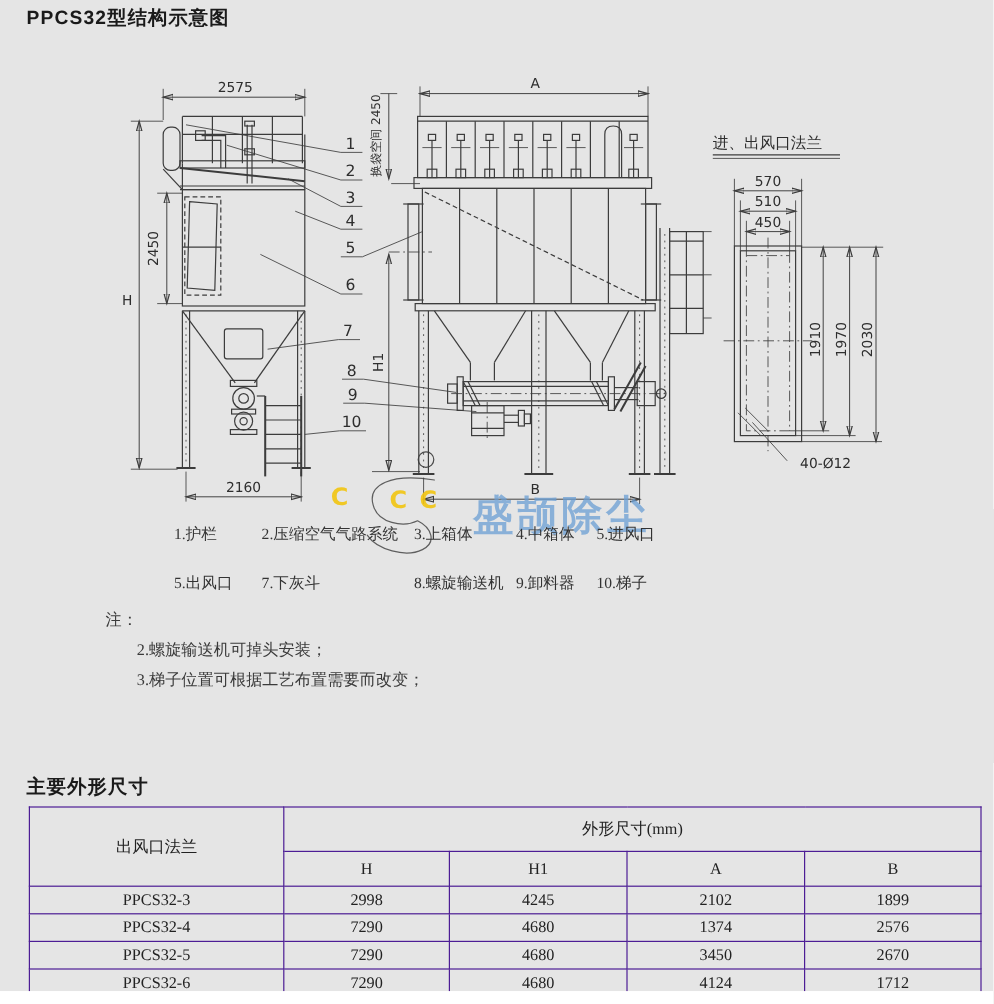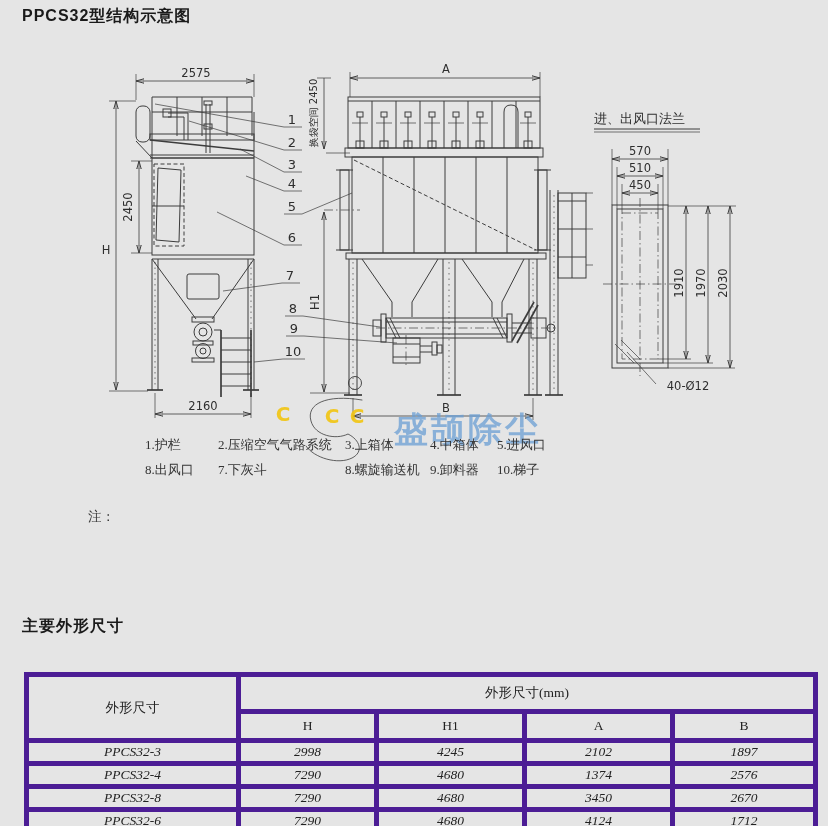--- a/index.html
+++ b/index.html
@@ -6,21 +6,21 @@
   html,body { margin:0; padding:0; background:#ffffff; }
   .page {
     position:relative; width:828px; height:826px; background:#e5e5e5;
     font-family:"Liberation Serif", serif; color:#2e2e2e; overflow:hidden;
   }
   .doc-title {
     position:absolute; left:22px; top:6px; margin:0;
     font:bold 16px/1.2 "Liberation Sans", sans-serif; letter-spacing:1px; color:#1a1a1a;
   }
   .section-title {
-    position:absolute; left:22px; top:616px; margin:0;
+    position:absolute; left:22px; top:647px; margin:0;
     font:bold 16px/1.2 "Liberation Sans", sans-serif; letter-spacing:1px; color:#1a1a1a;
   }
   svg.diagram { position:absolute; left:0; top:0; z-index:1; }
   svg.diagram line, svg.diagram path, svg.diagram rect, svg.diagram circle, svg.diagram polygon {
     stroke:#3c3c3c; fill:none; stroke-width:1;
   }
   svg.diagram .ext { stroke-width:.7; }
   svg.diagram .dim { stroke-width:.8; }
   svg.diagram .thk { stroke-width:1.7; }
   svg.diagram .dsh { stroke-dasharray:4 2.5; }
@@ -28,35 +28,35 @@
   svg.diagram .stitch { stroke-dasharray:1.5 4; stroke-width:.7; }
   svg.diagram text { fill:#2e2e2e; stroke:none; font-family:"DejaVu Sans", sans-serif; }
   svg.diagram text.dt { font-size:11.5px; text-anchor:middle; }
   svg.diagram text.cn { font-size:13px; text-anchor:middle; }
   svg.diagram text.zh { font-size:13px; text-anchor:start; }
   svg.diagram text.zhs { font-size:10px; text-anchor:middle; }
   svg.diagram text.wmc { font:bold 20px "DejaVu Sans", sans-serif; fill:#f2c511; opacity:.9; text-anchor:middle; }
   svg.diagram text.wmt { font:bold 34px "Liberation Sans", sans-serif; fill:#6b9fd4; opacity:.75; letter-spacing:3px; }
   .legend {
     position:absolute; left:145px; top:436px; z-index:2;
-    display:grid; grid-template-columns:73px 127px 85px 67px 90px; row-gap:7px;
+    display:grid; grid-template-columns:73px 127px 85px 67px 90px; row-gap:23px;
     font-size:13px; color:#333;
   }
   .notes { position:absolute; left:88px; top:504px; width:680px; z-index:2; font-size:13.5px; color:#3a3a3a; }
   .note-row { display:flex; line-height:25px; }
   .note-prefix { width:26px; flex:none; }
   .spec-table {
     position:absolute; left:24px; top:672px; width:794px; z-index:2;
     border-collapse:collapse; font-size:13.5px; color:#222; text-align:center;
   }
-  .spec-table td { border:5px solid #4c1d95; padding:0; }
+  .spec-table td { border:1px solid #4c1d95; padding:0; }
   .spec-table colgroup col:nth-child(1){ width:212px; }
   .spec-table tr.hd1 td { height:37px; }
   .spec-table tr.hd2 td { height:29px; }
-  .spec-table tr.data td { height:23px;font-style:italic; }
+  .spec-table tr.data td { height:23px; }
 </style>
 </head>
 <body>
 
 <div class="page">
 
   <h1 class="doc-title">PPCS32型结构示意图</h1>
 
   <svg class="diagram" width="828" height="470" viewBox="0 0 828 470" aria-hidden="true">
     <defs>
@@ -443,70 +443,78 @@
       <text class="wmt" x="394" y="441">盛颉除尘</text>
     </g>
   </svg>
 
   <div class="legend">
     <span>1.护栏</span>
     <span>2.压缩空气气路系统</span>
     <span>3.上箱体</span>
     <span>4.中箱体</span>
     <span>5.进风口</span>
-    <span>8.出风口</span>
+    <span>5.出风口</span>
     <span>7.下灰斗</span>
     <span>8.螺旋输送机</span>
     <span>9.卸料器</span>
     <span>10.梯子</span>
   </div>
 
   <div class="notes">
     <div class="note-row">
       <span class="note-prefix">注：</span>
+    </div>
+    <div class="note-row">
+      <span class="note-prefix"></span>
+      <span>2.螺旋输送机可掉头安装；</span>
+    </div>
+    <div class="note-row">
+      <span class="note-prefix"></span>
+      <span>3.梯子位置可根据工艺布置需要而改变；</span>
     </div>
   </div>
 
   <h2 class="section-title">主要外形尺寸</h2>
 
   <table class="spec-table">
     <colgroup>
         <col>
         <col style="width:138px">
         <col style="width:148px">
         <col style="width:148px">
         <col>
       </colgroup>
     <tbody>
         <tr class="hd1">
-      <td rowspan="2">外形尺寸</td>
+      <td rowspan="2">出风口法兰</td>
       <td colspan="4">外形尺寸(mm)</td>
     </tr>
     <tr class="hd2">
       <td>H</td>
       <td>H1</td>
       <td>A</td>
       <td>B</td>
     </tr>
     <tr class="data">
       <td>PPCS32-3</td>
       <td>2998</td>
       <td>4245</td>
       <td>2102</td>
-      <td>1897</td>
+      <td>1899</td>
     </tr>
     <tr class="data">
       <td>PPCS32-4</td>
       <td>7290</td>
       <td>4680</td>
       <td>1374</td>
       <td>2576</td>
     </tr>
     <tr class="data">
-      <td>PPCS32-8</td>
+      <td>PPCS32-5</td>
       <td>7290</td>
       <td>4680</td>
       <td>3450</td>
       <td>2670</td>
     </tr>
     <tr class="data">
       <td>PPCS32-6</td>
       <td>7290</td>
       <td>4680</td>
       <td>4124</td>

